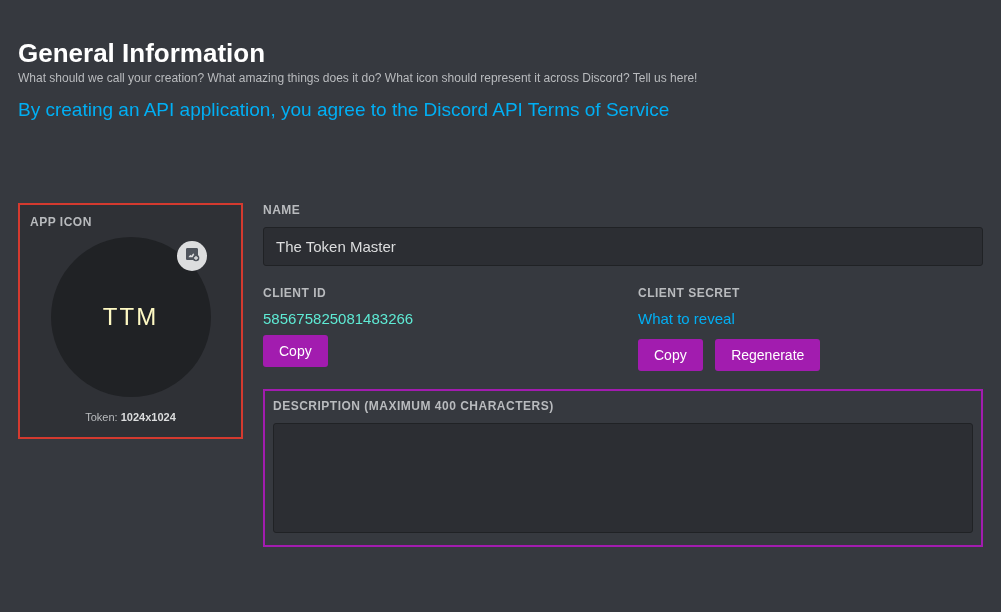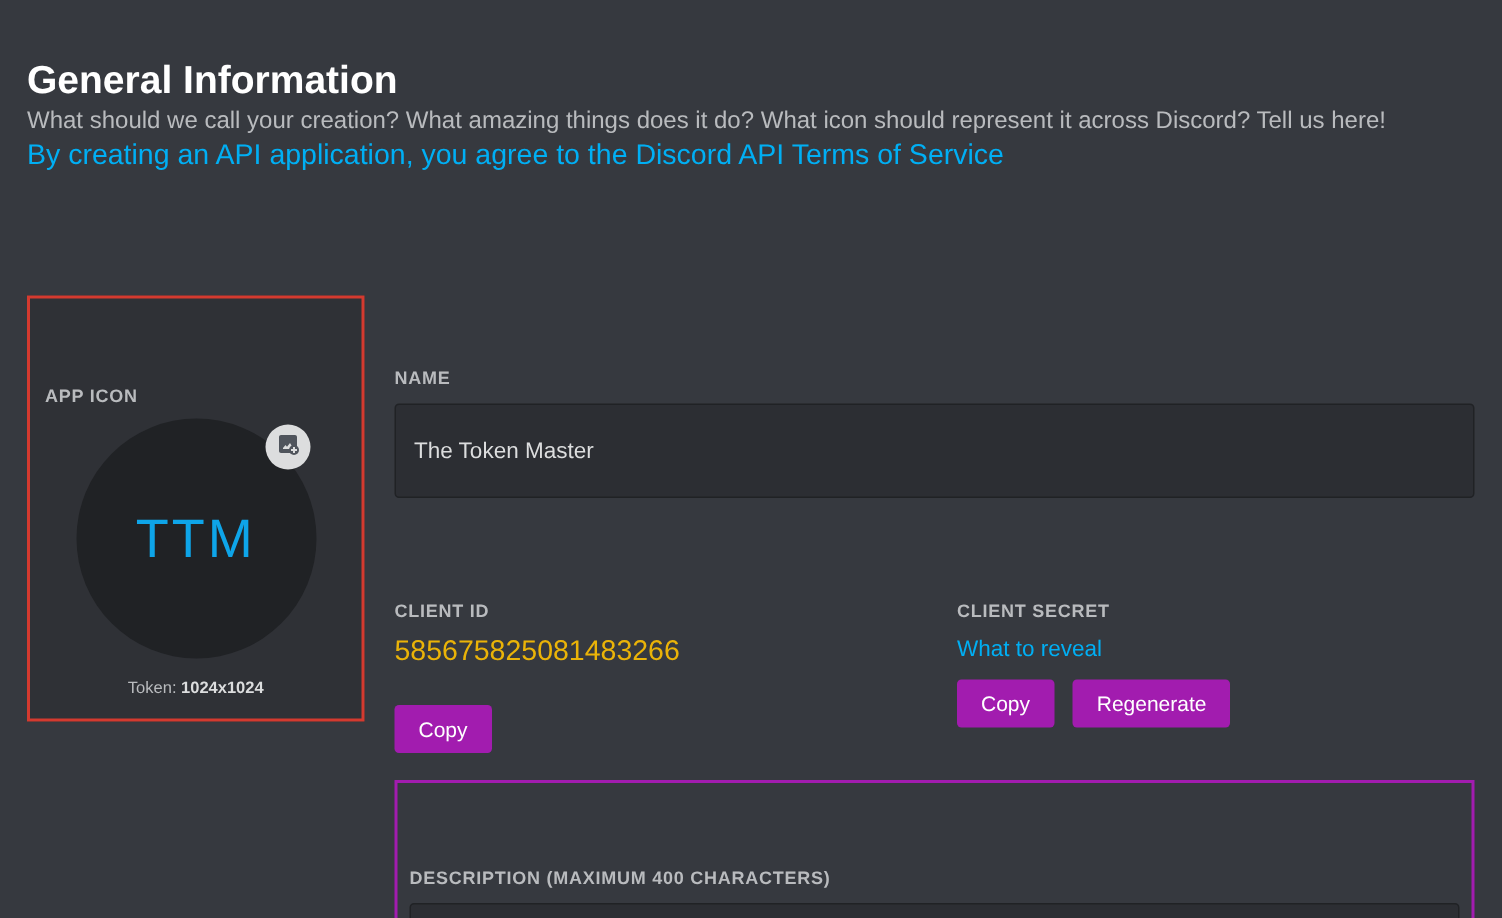--- a/index.html
+++ b/index.html
@@ -13,22 +13,23 @@
       overflow: hidden;
     }
     .title {
       color: #ffffff;
       font-size: 26px;
       font-weight: 600;
       margin-top: 20px;
     }
     .subtitle {
       color: #b9bbbe;
-      font-size: 16px;
+      font-size: 12px;
       line-height: 1.5;
+      margin-bottom: 12px;
       max-width: 960px;
     }
     .tos-link {
       color: #00aff4;
       font-size: 19px;
       cursor: pointer;
     }
     .content-row {
       display: flex;
       gap: 20px;
@@ -41,21 +42,20 @@
     .right-col {
       flex: 1;
     }
     .section-label {
       color: #b9bbbe;
       font-size: 12px;
       font-weight: 700;
       letter-spacing: 0.5px;
       text-transform: uppercase;
       margin-bottom: 10px;
-      margin-top: 48px;
     }
     .app-icon-card {
       background: #2f3136;
       border: 2px solid #d43a2f;
       padding: 10px 10px 14px 10px;
       position: relative;
     }
     .app-icon-card .section-label {
       margin-bottom: 8px;
     }
@@ -66,22 +66,22 @@
       margin: 0 auto;
     }
     .avatar {
       width: 160px;
       height: 160px;
       border-radius: 50%;
       background: #202225;
       display: flex;
       align-items: center;
       justify-content: center;
-      color: #0ea5e9;
-      font-size: 36px;
+      color: #fef9c3;
+      font-size: 24px;
       font-weight: 400;
       letter-spacing: 2px;
     }
     .upload-badge {
       position: absolute;
       top: 4px;
       right: 4px;
       width: 30px;
       height: 30px;
       border-radius: 50%;
@@ -102,34 +102,34 @@
       color: #dcddde;
       font-weight: 600;
     }
     .name-input {
       width: 100%;
       background: #2c2e33;
       border: 1px solid #202225;
       border-radius: 3px;
       color: #dcddde;
       font-size: 15px;
-      padding: 22px 12px;
+      padding: 10px 12px;
       outline: none;
     }
     .two-col {
       display: flex;
       gap: 30px;
       margin-top: 20px;
       justify-content: center;
     }
     .two-col > div { flex: 1; }
     .value-text {
-      color: #eab308;
-      font-size: 19px;
-      margin-bottom: 24px;
+      color: #5eead4;
+      font-size: 15px;
+      margin-bottom: 8px;
     }
     .reveal-link {
       color: #00aff4;
       font-size: 15px;
       cursor: pointer;
       margin-bottom: 12px;
       display: inline-block;
     }
     .btn {
       background: #a21caf;

